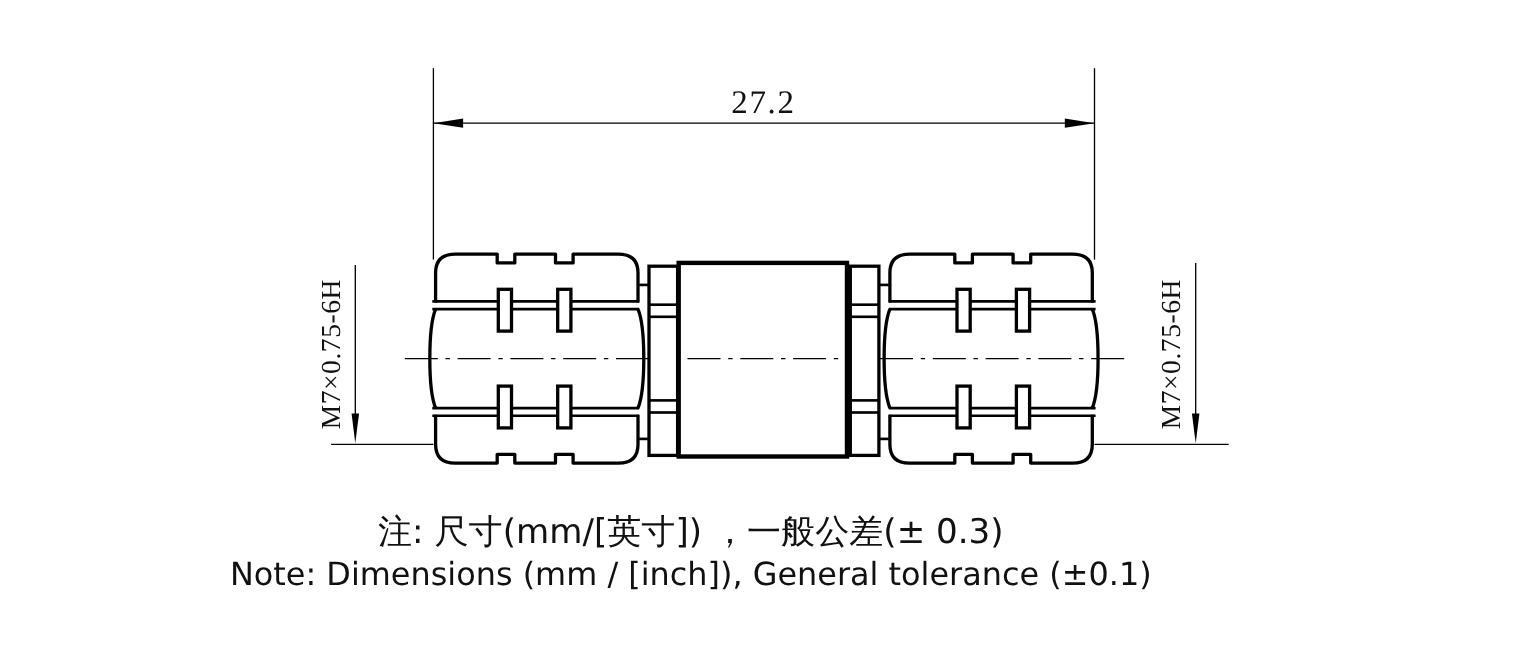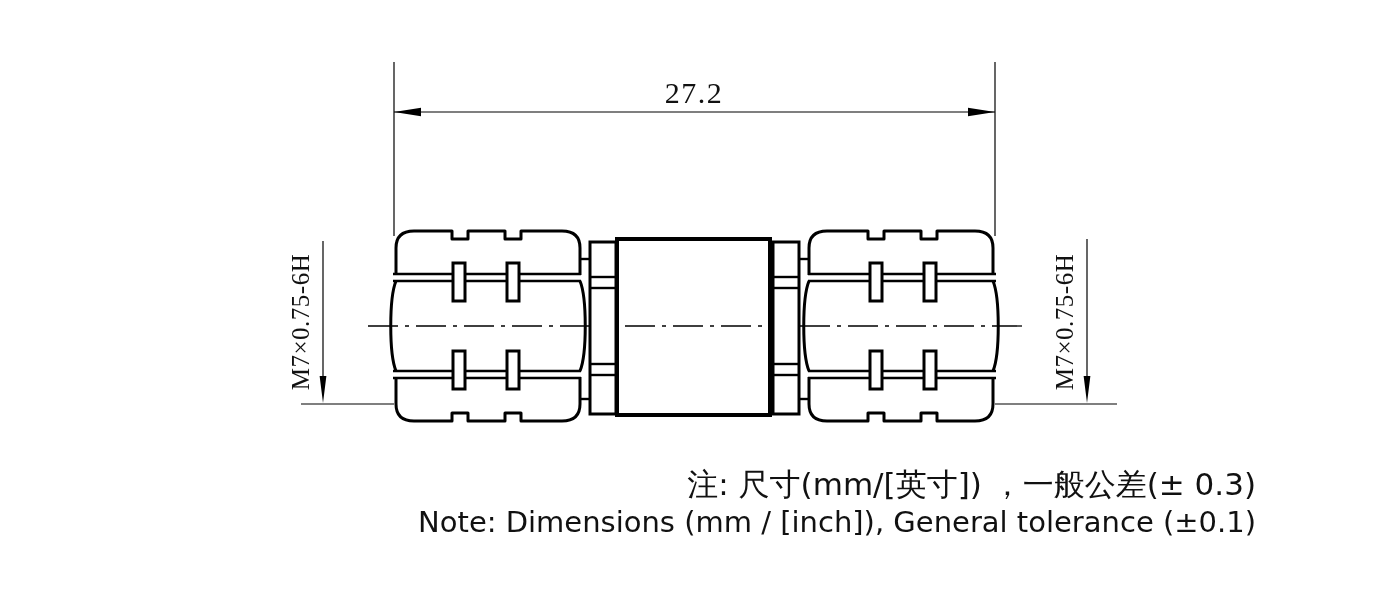--- a/index.html
+++ b/index.html
@@ -26,21 +26,21 @@
     font-family: "Liberation Serif", "DejaVu Serif", serif;
     font-size: 25px;
     letter-spacing: 0.5px;
     fill: #111111;
   }
   .notes {
     position: absolute;
     left: 0;
     right: 0;
     top: 464px;
-    text-align: right;
+    text-align: center;
     color: #111111;
   }
   .note-zh {
     font-size: 31px;
     line-height: 40px;
     font-family: "DejaVu Sans", "Liberation Sans", sans-serif;
   }
   .note-en {
     font-size: 29px;
     line-height: 37px;

